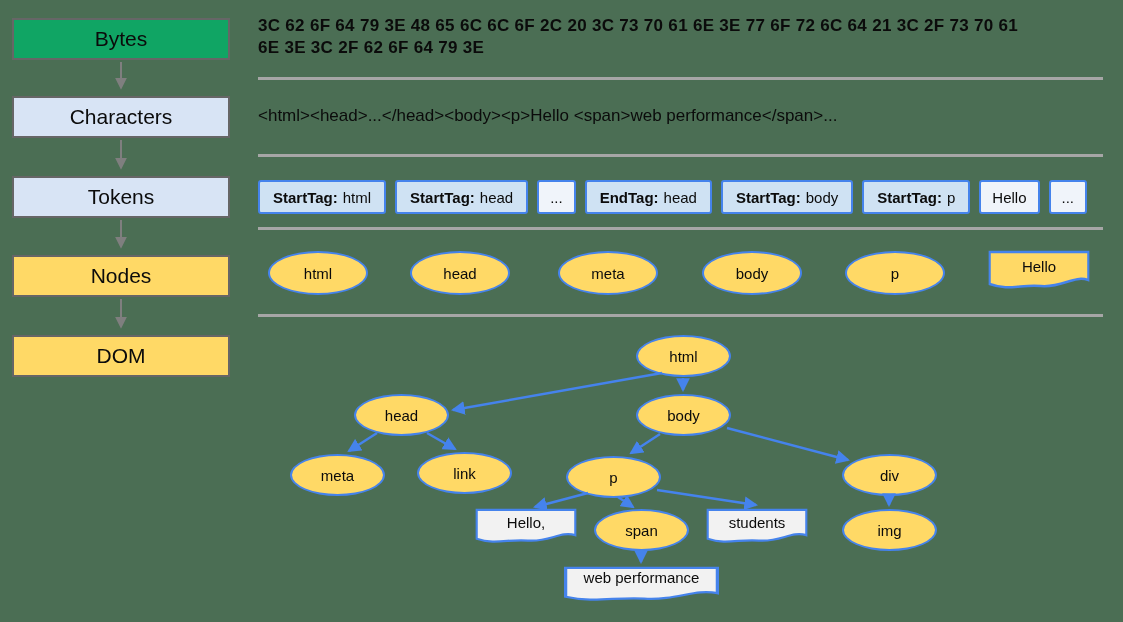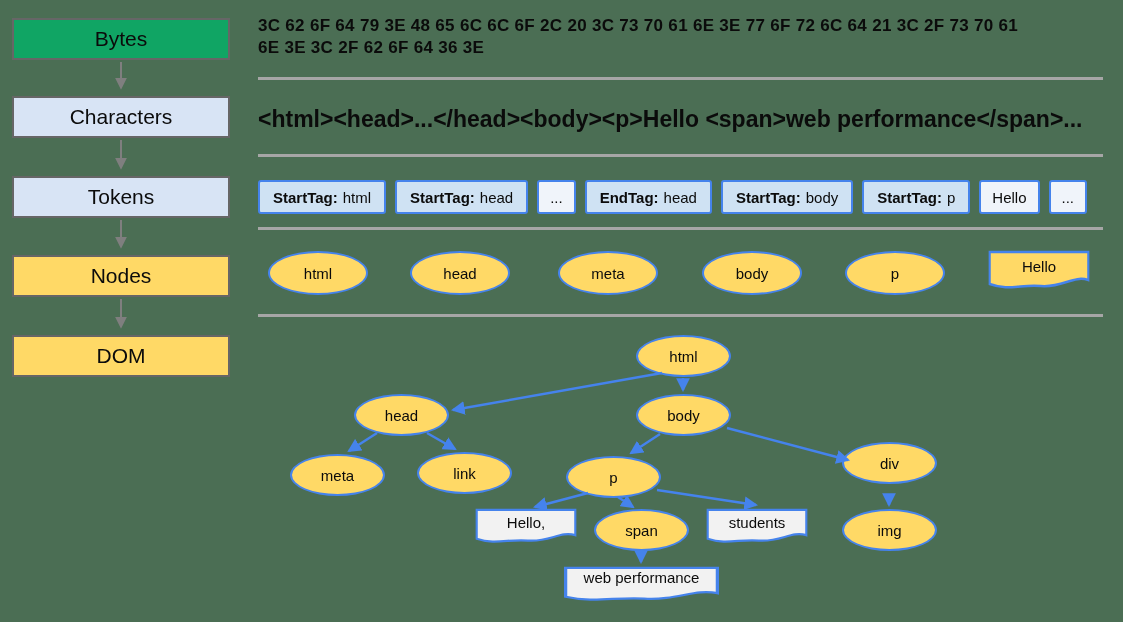--- a/index.html
+++ b/index.html
@@ -16,21 +16,21 @@
     display:flex;align-items:center;justify-content:center;
     font-size:21px;
   }
   .stage-green{background:var(--green);}
   .stage-blue{background:var(--light-blue);}
   .stage-yellow{background:var(--yellow);}
   
   .divider{position:absolute;left:258px;width:845px;height:3px;background:var(--divider);}
   .bytes-text{position:absolute;left:258px;top:15px;width:830px;}
   .hexline{font-size:17px;font-weight:bold;line-height:22px;letter-spacing:.3px;}
-  .chars-text{position:absolute;left:258px;top:106px;font-size:23px;font-weight:bold;}
+  .chars-text{position:absolute;left:258px;top:106px;font-size:17px;font-weight:normal;}
   .tokens{position:absolute;left:258px;top:180px;height:34px;display:flex;gap:9px;}
   .token{
     display:flex;align-items:center;box-sizing:border-box;height:34px;
     padding:0 13px;border:2px solid var(--blue-border);border-radius:3px;
     background:var(--token-fill);font-size:15px;white-space:nowrap;
   }
   .token.plain{background:var(--token-light-fill);padding:0 11px;}
   .token .pfx{font-weight:bold;margin-right:5px;}
   .token .pfx:empty{margin-right:0;}
   
@@ -72,21 +72,21 @@
   </div>
   <div class="stage-box stage-yellow" style="top:255px">
     <span>Nodes</span>
   </div>
   <div class="stage-box stage-yellow" style="top:335px">
     <span>DOM</span>
   </div>
 
   <div class="bytes-text">
     <div class="hexline">3C 62 6F 64 79 3E 48 65 6C 6C 6F 2C 20 3C 73 70 61 6E 3E 77 6F 72 6C 64 21 3C 2F 73 70 61</div>
-    <div class="hexline">6E 3E 3C 2F 62 6F 64 36 3E</div>
+    <div class="hexline">6E 3E 3C 2F 62 6F 64 79 3E</div>
   </div>
   <div class="divider" style="top:77px"></div>
 
   <div class="chars-text">&lt;html&gt;&lt;head&gt;...&lt;/head&gt;&lt;body&gt;&lt;p&gt;Hello &lt;span&gt;web performance&lt;/span&gt;...</div>
   <div class="divider" style="top:154px"></div>
 
   <div class="tokens">
     <div class="token">
       <span class="pfx">StartTag:</span>
       <span>html</span>
@@ -156,21 +156,21 @@
   </div>
   <div class="ellipse tnode" style="left:290px;top:454px">
     <span>meta</span>
   </div>
   <div class="ellipse tnode" style="left:417px;top:452px">
     <span>link</span>
   </div>
   <div class="ellipse tnode" style="left:566px;top:456px">
     <span>p</span>
   </div>
-  <div class="ellipse tnode" style="left:842px;top:442px">
+  <div class="ellipse tnode" style="left:842px;top:454px">
     <span>div</span>
   </div>
   <div class="ellipse tnode" style="left:594px;top:509px">
     <span>span</span>
   </div>
   <div class="ellipse tnode" style="left:842px;top:509px">
     <span>img</span>
   </div>
 
   <div class="flag white" style="left:475px;top:508px;width:102px;height:38px">

